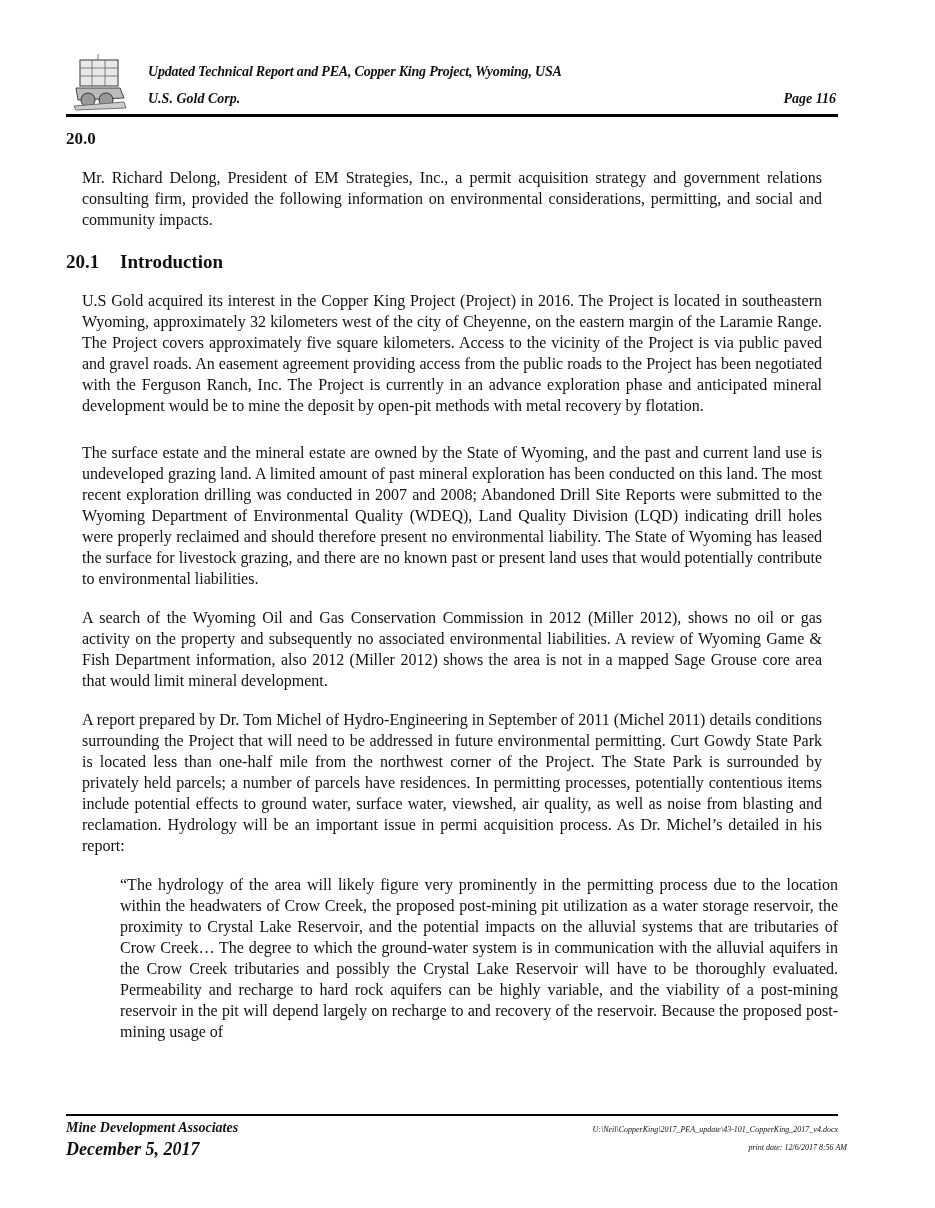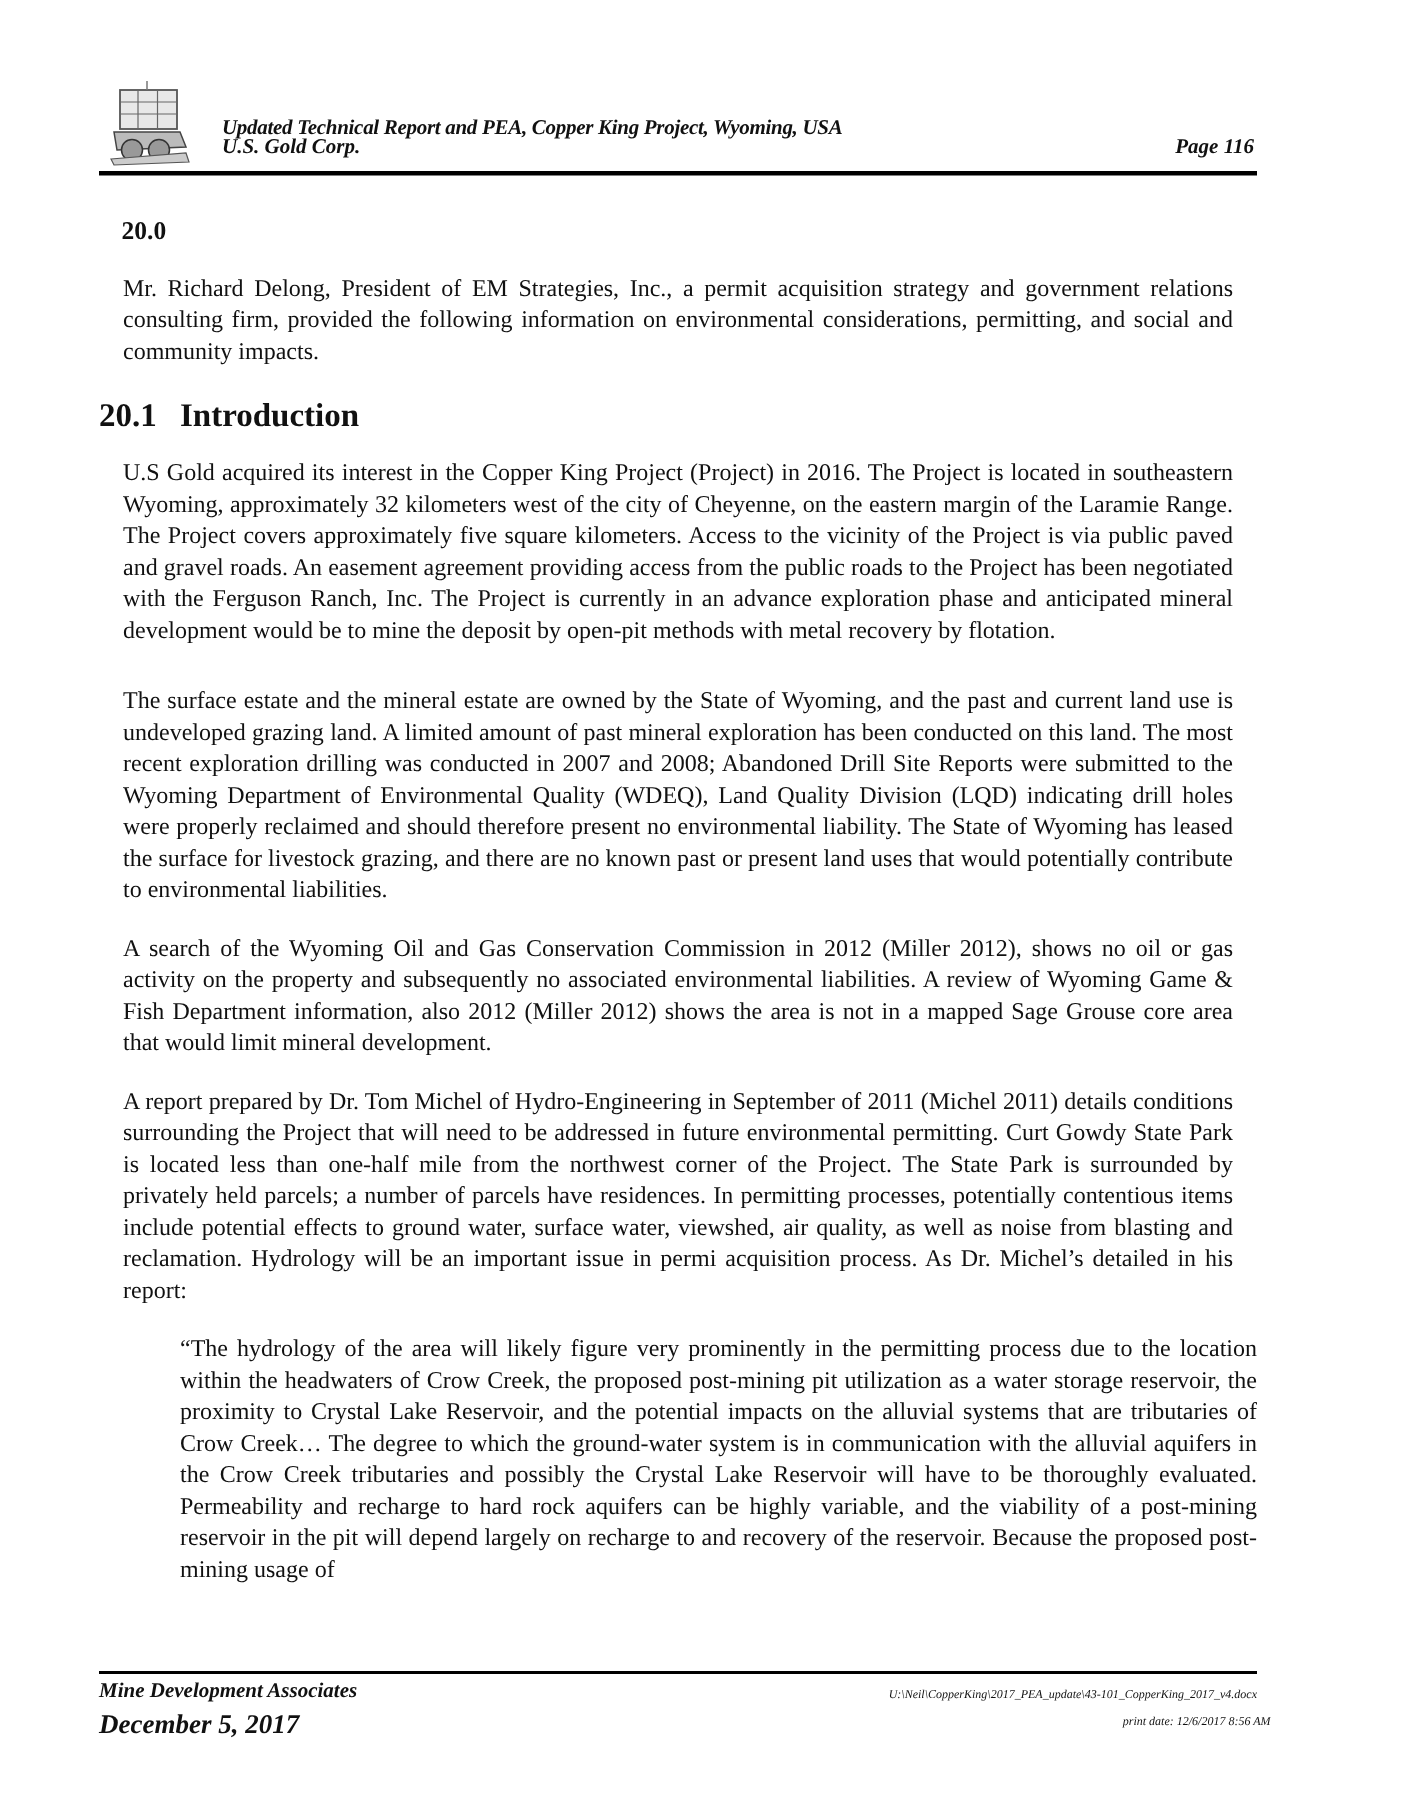--- a/index.html
+++ b/index.html
@@ -2,29 +2,29 @@
 <html><head>
 <meta charset="utf-8">
 <style>
   html, body { margin:0; padding:0; background:#ffffff; }
   body { width:935px; height:1208px; position:relative; overflow:hidden;
          font-family:"Liberation Serif","DejaVu Serif",serif; color:#111; }
   .page { position:absolute; left:0; top:0; width:935px; height:1208px; }
 
   .header { position:absolute; left:66px; top:52px; width:772px; height:62px; }
   .logo { position:absolute; left:2px; top:0; width:62px; height:60px; }
-  .hdr-title { position:absolute; left:82px; top:26px; font-style:italic; font-weight:bold; font-size:14px; letter-spacing:-0.2px; }
+  .hdr-title { position:absolute; left:82px; top:12px; font-style:italic; font-weight:bold; font-size:14px; letter-spacing:-0.2px; }
   .hdr-company { position:absolute; left:82px; top:39px; font-style:italic; font-weight:bold; font-size:14px; }
   .hdr-page { position:absolute; right:2px; top:39px; font-style:italic; font-weight:bold; font-size:14px; }
   .hdr-rule { position:absolute; left:66px; top:114px; width:772px; height:3px; background:#000; }
 
   .content { position:absolute; left:66px; top:128px; width:772px; }
-  .h1 { font-weight:bold; font-size:17px; line-height:21px; display:flex; margin:15px; }
+  .h1 { font-weight:bold; font-size:17px; line-height:21px; display:flex; margin:0; }
   .h1 .num { width:54px; flex:none; }
-  .h2 { font-weight:bold; font-size:22px; line-height:21px; display:flex; margin:0; }
+  .h2 { font-weight:bold; font-size:19px; line-height:21px; display:flex; margin:0; }
   .h2 .num { width:54px; flex:none; }
   p.body { font-size:16px; line-height:21px; text-align:justify; margin:16px; }
   .quote { font-size:16px; line-height:21px; text-align:justify; margin:0 0 0 54px; }
 
   .footer-rule { position:absolute; left:66px; top:1114px; width:772px; height:2px; background:#000; }
   .ftr-left1 { position:absolute; left:66px; top:1120px; font-style:italic; font-weight:bold; font-size:14px; }
   .ftr-left2 { position:absolute; left:66px; top:1139px; font-style:italic; font-weight:bold; font-size:18px; }
   .ftr-right1 { position:absolute; right:97px; top:1125px; font-style:italic; font-size:8px; }
   .ftr-right2 { position:absolute; right:88px; top:1143px; font-style:italic; font-size:8px;margin-left:29px; }
 </style>

